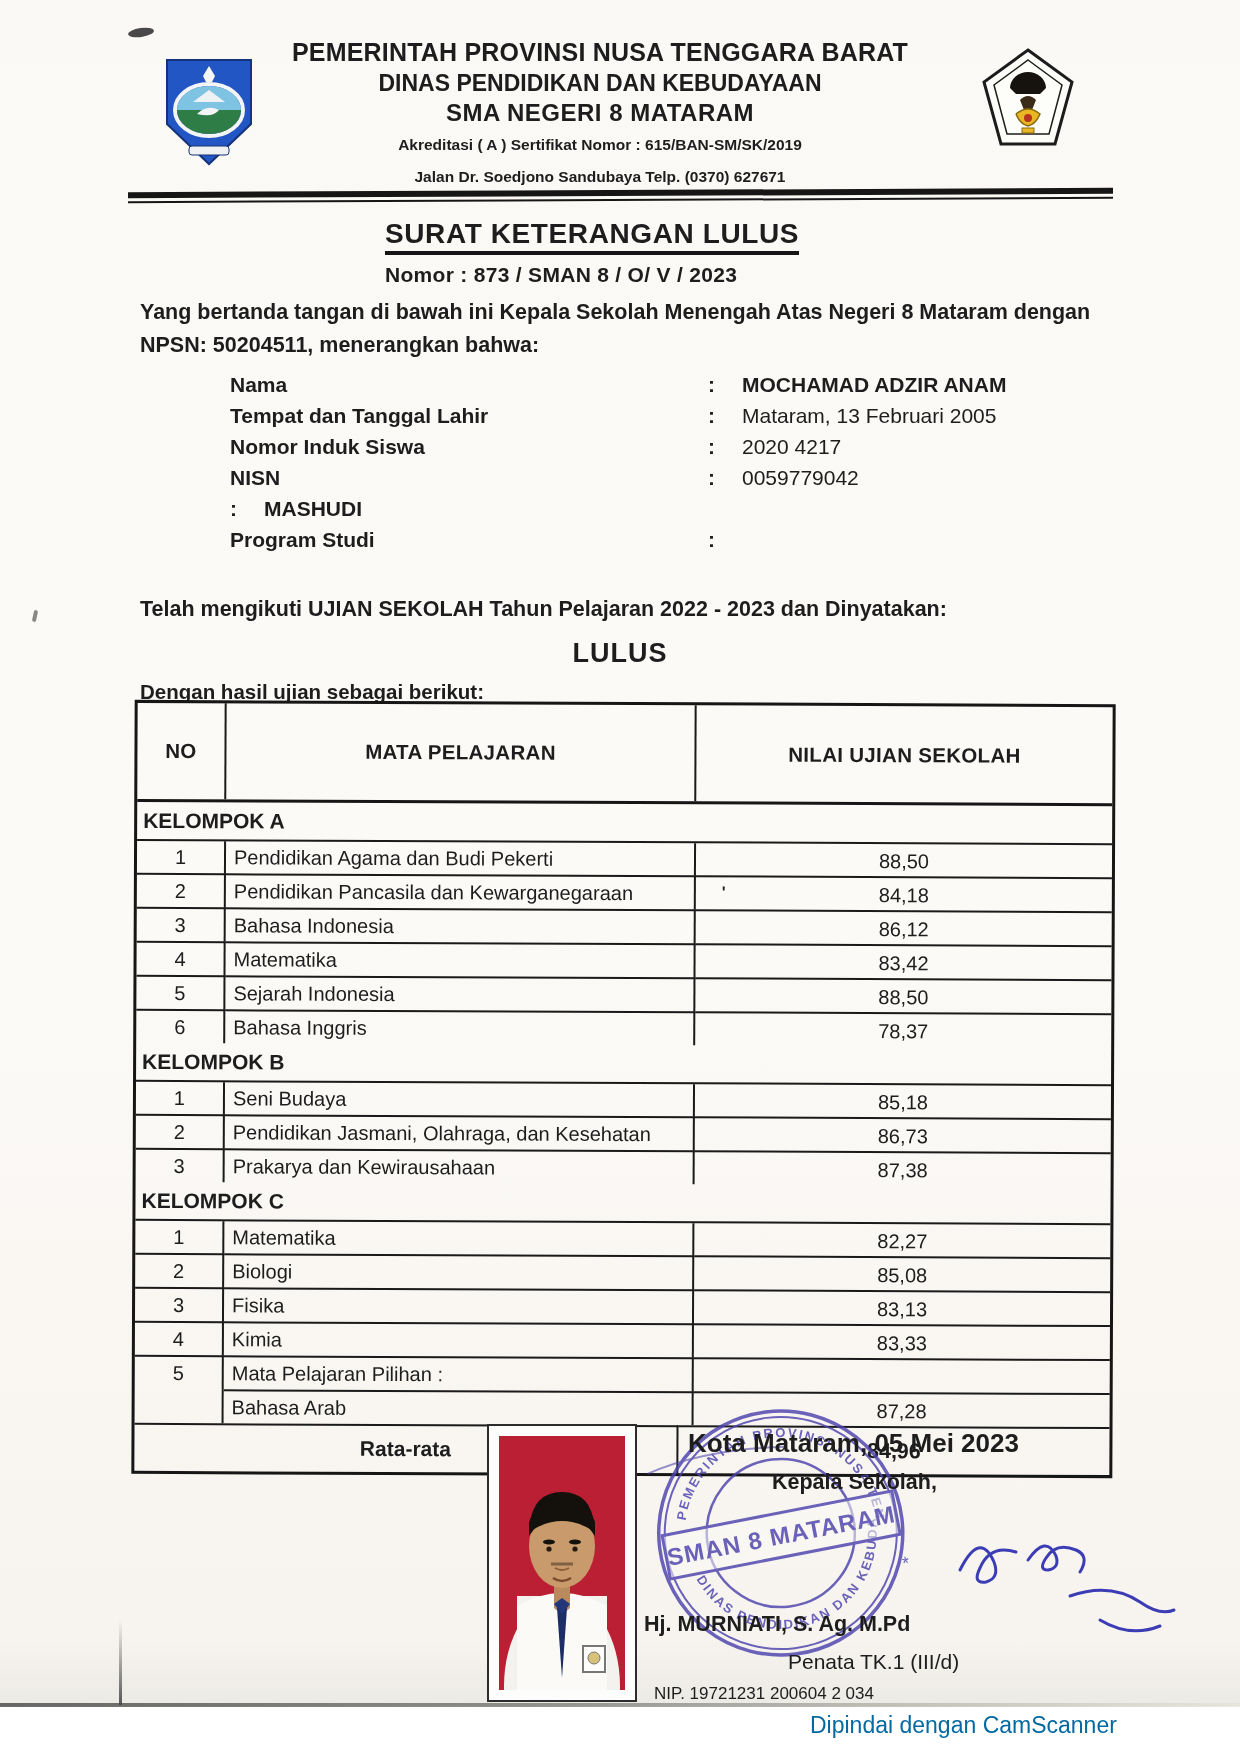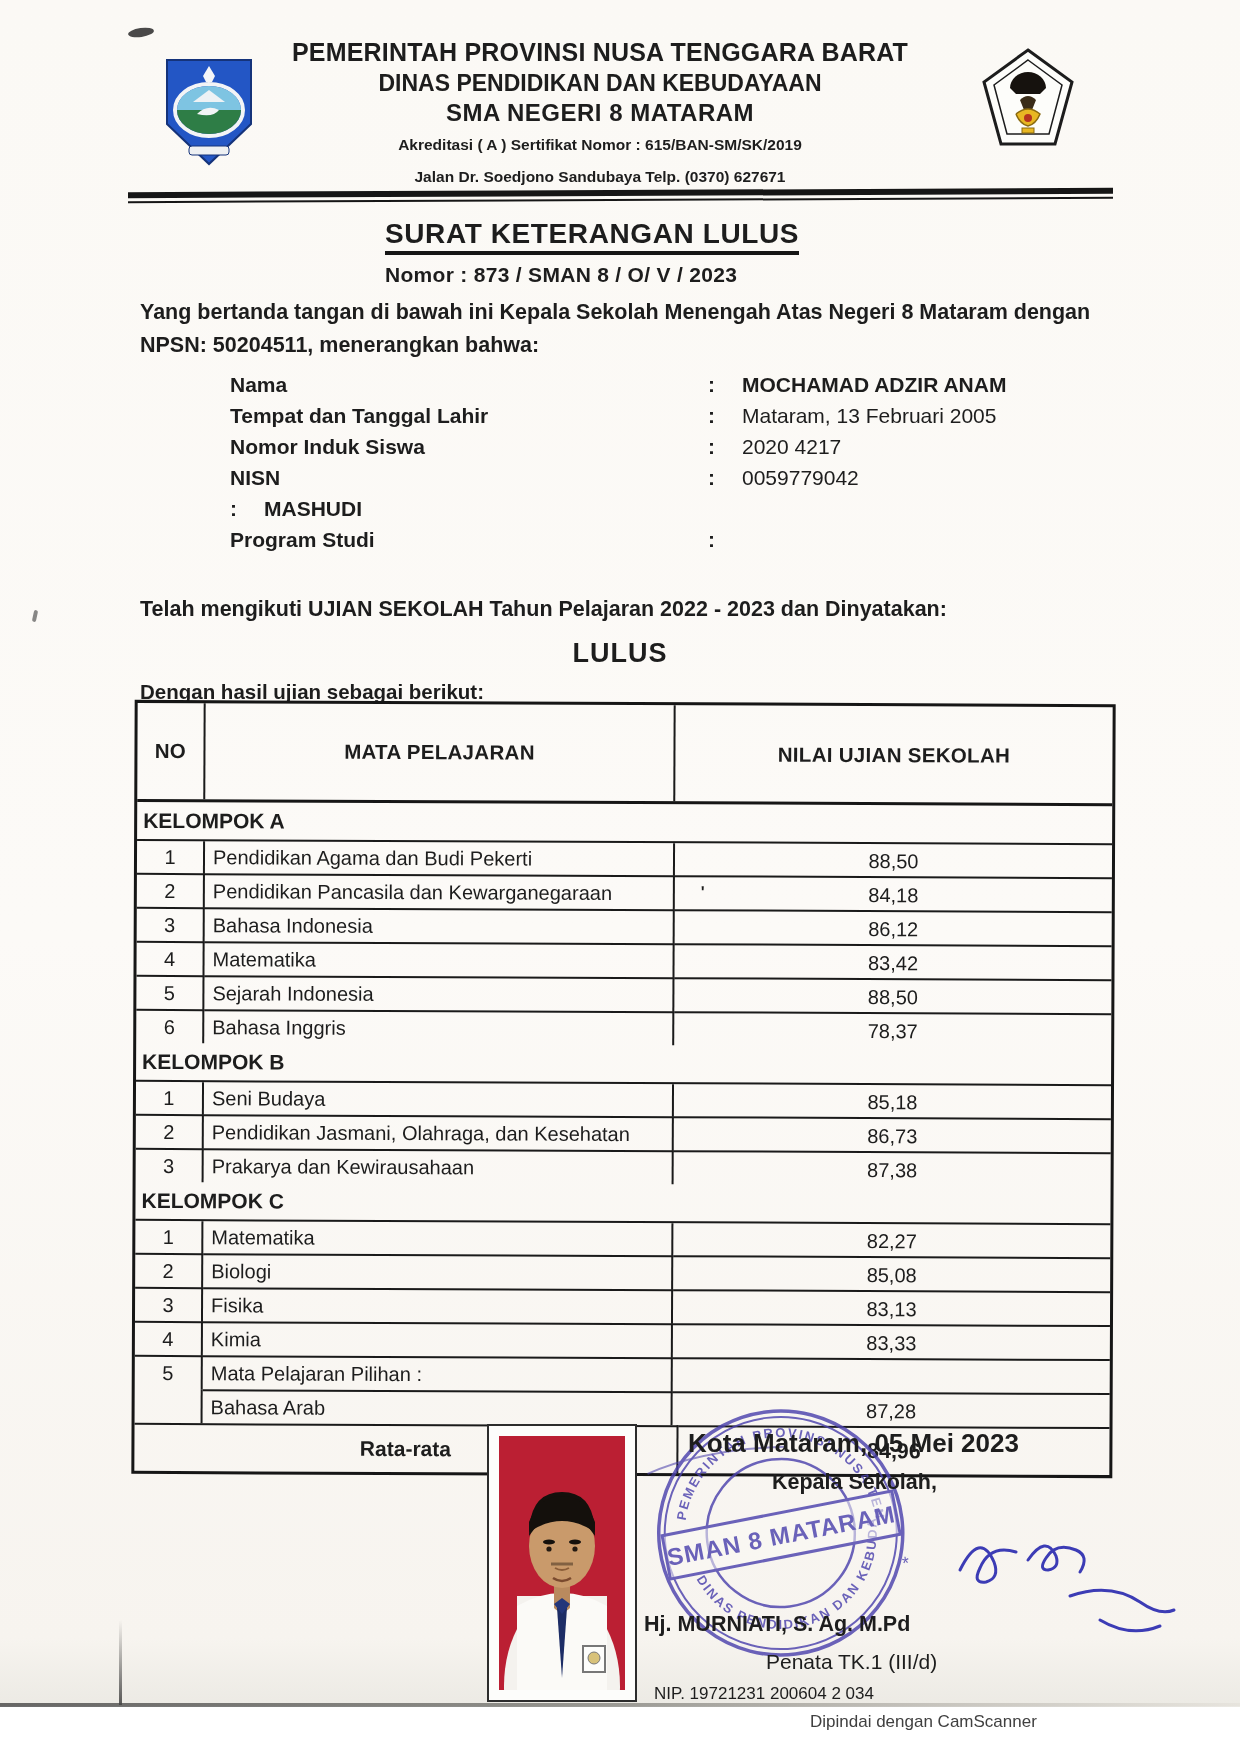--- a/index.html
+++ b/index.html
@@ -62,21 +62,21 @@
   .verdict{position:absolute;left:0;top:638px;width:1240px;text-align:center;font-size:27px;font-weight:bold;letter-spacing:1px;}
   .results-intro{position:absolute;left:140px;top:680px;font-size:20.5px;font-weight:bold;}
   
   .tbl{
     position:absolute;left:133px;top:702px;width:975px;
     border:3px solid #161616;background:transparent;transform:rotate(.25deg);
     font-size:20px;
   }
   .t-row{display:flex;align-items:stretch;}
   .t-cell{box-sizing:border-box;padding:4px 8px;}
-  .cell-no{width:68px;text-align:center;border-right:2px solid #1a1a1a;display:flex;align-items:flex-start;justify-content:center;padding-top:4px;}
+  .cell-no{width:89px;text-align:center;border-right:2px solid #1a1a1a;display:flex;align-items:flex-start;justify-content:center;padding-top:4px;}
   .cell-sub{width:470px;border-right:2px solid #1a1a1a;display:flex;align-items:flex-start;}
   .cell-score{flex:1;text-align:center;position:relative;display:flex;align-items:flex-end;justify-content:center;padding-bottom:3px;}
   .t-head{height:96px;border-bottom:3px solid #161616;font-weight:bold;}
   .t-head .t-cell{align-items:center;justify-content:center;display:flex;font-size:20.5px;letter-spacing:.3px;}
   .t-band{border-bottom:2.5px solid #1a1a1a;font-weight:bold;font-size:21px;padding:7px 6px 6px 6px;}
   .t-data{border-bottom:2px solid #1a1a1a;min-height:31px;}
   .t-data:last-child{border-bottom:none;}
   .t-data .cell-sub{padding-top:5px;}
   .t-data .cell-no{padding-top:5px;}
   .merge-no .cell-no{border-top:0;}
@@ -92,25 +92,25 @@
   .t-avg .t-cell{border-top:2.5px solid #1a1a1a;}
   
   .photo{
     position:absolute;left:487px;top:1424px;width:150px;height:278px;
     background:#fdfdfb;border:2px solid #2c2c2c;box-sizing:border-box;padding:10px;
   }
   .photo-inner{width:100%;height:100%;background:#bb1f33;position:relative;overflow:hidden;}
   .sig-date{position:absolute;left:688px;top:1428px;font-size:26px;font-weight:bold;}
   .sig-role{position:absolute;left:772px;top:1470px;font-size:21.5px;font-weight:bold;}
   .sig-name{position:absolute;left:644px;top:1612px;font-size:21.5px;font-weight:bold;}
-  .sig-rank{position:absolute;left:766px;top:1650px;font-size:21px;text-align:right;}
+  .sig-rank{position:absolute;left:788px;top:1650px;font-size:21px;text-align:right;}
   .sig-nip{position:absolute;left:654px;top:1684px;font-size:17px;}
   .stamp{position:absolute;left:636px;top:1398px;opacity:.82;transform:rotate(-7deg);}
   .signature-ink{position:absolute;left:950px;top:1500px;}
-  .camscanner{position:absolute;left:810px;top:1712px;font-size:17px;color:#404040;}
+  .camscanner{position:absolute;left:810px;top:1712px;font-size:23px;color:#0369a1;}
 </style>
 </head>
 <body>
 
 <div class="paper"></div>
 
 <div class="logo-left">
   <svg width="92" height="108" viewBox="0 0 92 108">
     <path d="M4 2 H88 V66 L46 106 L4 66 Z" fill="#2356c5" stroke="#15337a" stroke-width="2"></path>
     <path d="M46 8 l6 10 -3 6 h-6 l-3 -6 z" fill="#f5f6f8"></path>

